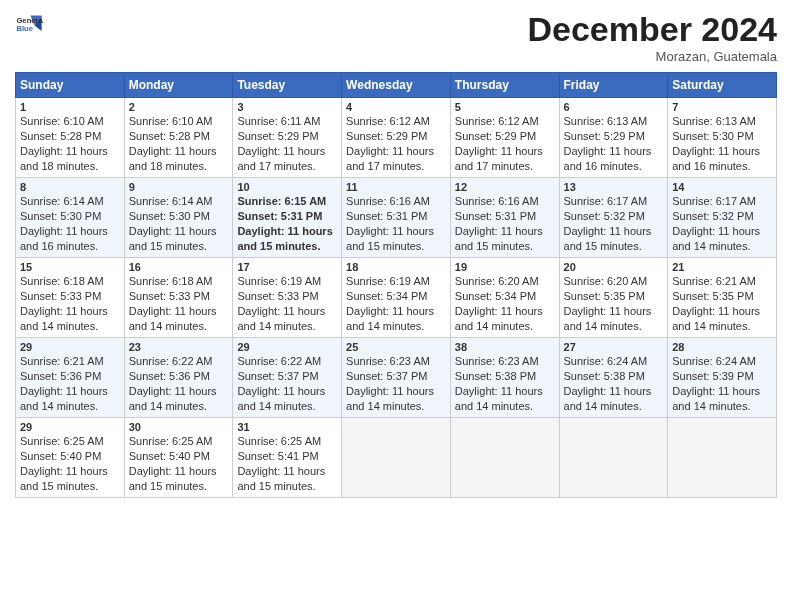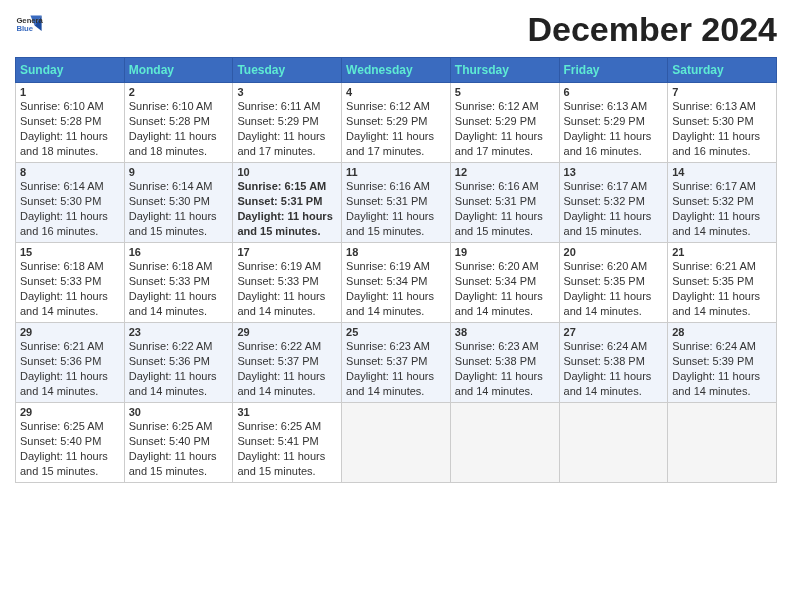--- a/index.html
+++ b/index.html
@@ -42,21 +42,21 @@
     .location {
       font-size: 13px;
       color: #555;
     }
     .calendar {
       width: 100%;
       border-collapse: collapse;
     }
     .calendar th {
       background-color: #3a6bbf;
-      color: #5eead4;
+      color: #ffffff;
       font-size: 12px;
       font-weight: bold;
       padding: 5px 4px;
       text-align: left;
       border: 1px solid #2e59a7;
     }
     .calendar td {
       border: 1px solid #ccc;
       vertical-align: top;
       padding: 3px 4px;
@@ -93,20 +93,21 @@
       <svg class="logo-icon" viewBox="0 0 40 40">
         <rect x="0" y="0" width="40" height="40" fill="white"></rect>
         <polygon points="22,8 38,8 28,22" fill="#3a6bbf"></polygon>
         <polygon points="28,22 38,8 38,30" fill="#1a4a9f"></polygon>
         <text x="2" y="18" font-size="11" font-weight="bold" fill="#333" font-family="Arial">General</text>
         <text x="2" y="30" font-size="11" font-weight="bold" fill="#3a6bbf" font-family="Arial">Blue</text>
       </svg>
     </div>
     <div class="title-block">
       <div class="month-title">December 2024</div>
+      <div class="location">Morazan, Guatemala</div>
     </div>
   </div>
 
   <table class="calendar">
     <thead>
       <tr>
       <th>Sunday</th>
           <th>Monday</th>
           <th>Tuesday</th>
           <th>Wednesday</th>

